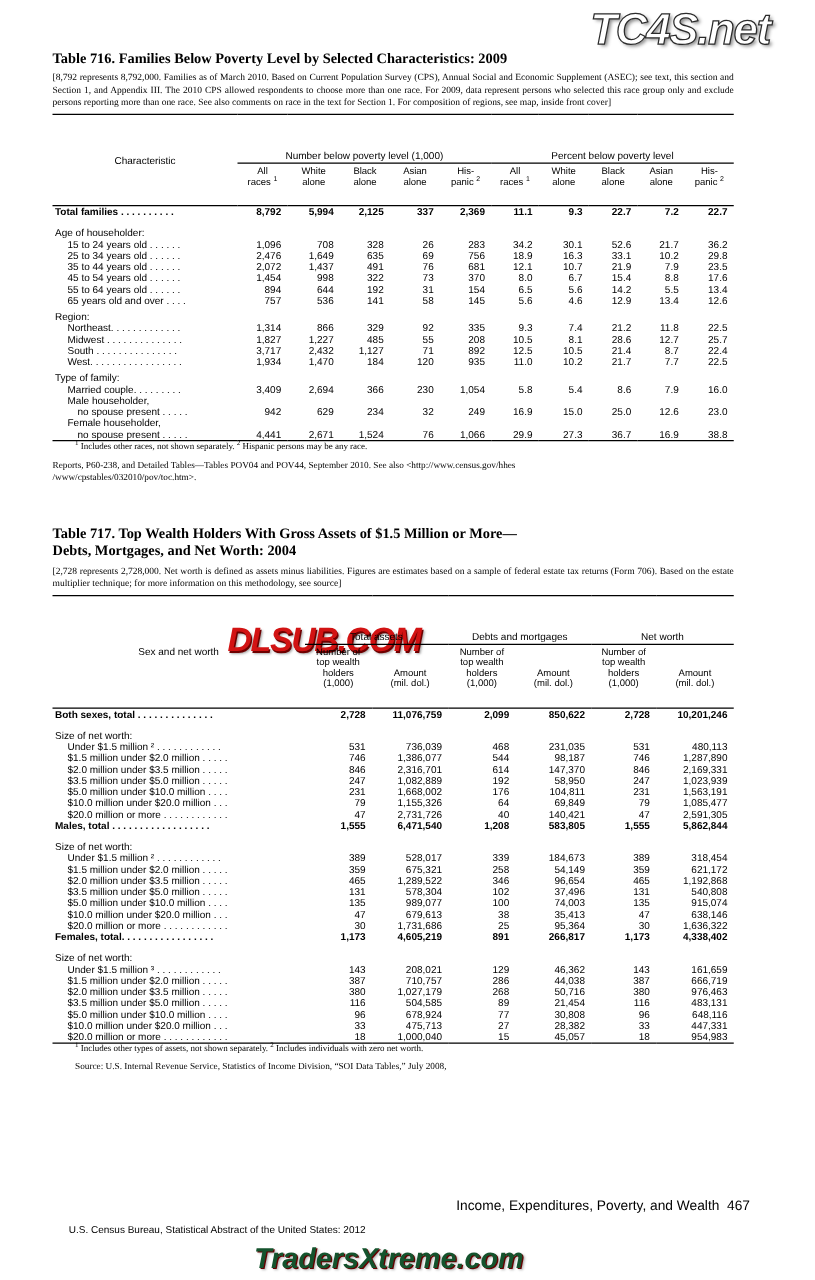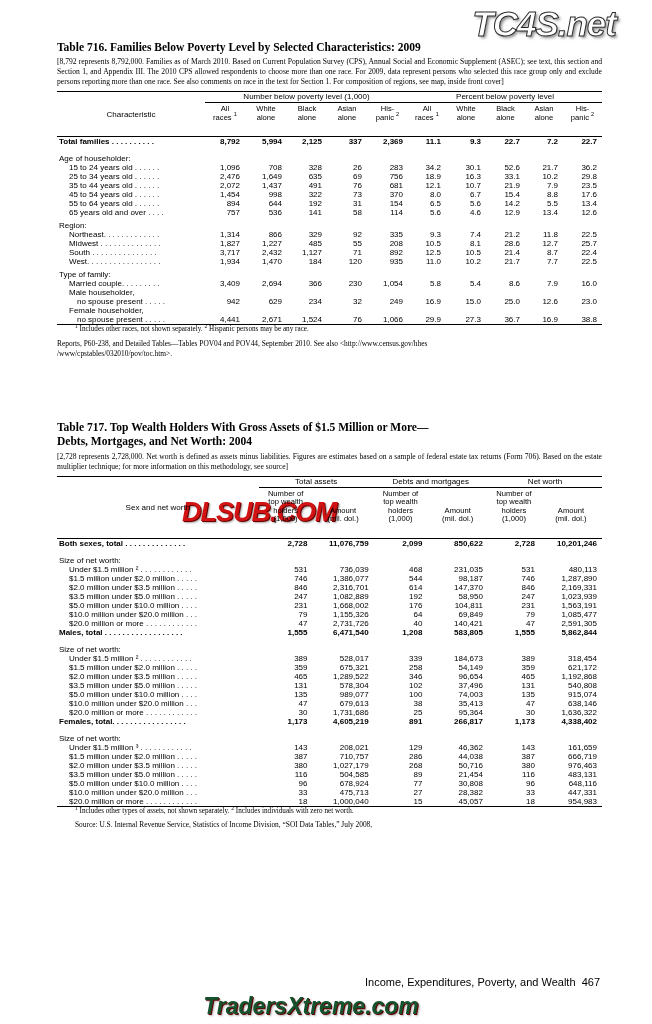--- a/index.html
+++ b/index.html
@@ -31,38 +31,38 @@
     letter-spacing:-1px;
   }
   .wm-traders{
     bottom:4px;left:50%;transform:translateX(-50%);
     font-size:23px;font-weight:bold;font-style:italic;
     color:#14532d;
     text-shadow:1px 1px 0 #640000, 2px 2px 2px rgba(0,0,0,.3);
   }
 
   
-  .content{position:absolute;left:57px;top:0;width:545px;}
+  .content{position:absolute;left:42px;top:0;width:545px;}
   h2.tbl-title{
     font-size:11.5px;font-weight:bold;margin:0 0 3px 0;
     font-family:"Liberation Serif",serif;line-height:1.25;
   }
   .headnote{font-size:7.6px;line-height:1.32;margin:0 0 4px 0;text-align:justify;}
   .src{font-size:7.4px;line-height:1.32;margin-top:4px;}
   .src .ind{margin-left:18px;}
   .fn{font-size:7.2px;margin-left:18px;line-height:1.3;}
   i{font-style:italic;}
 
   
   table{border-collapse:collapse;width:100%;font-size:8px;font-family:"Liberation Sans",sans-serif;}
   table td,table th{padding:0;vertical-align:bottom;}
   .rule-top{border-top:1.6px solid #000;}
   .rule-bot{border-bottom:1.6px solid #000;}
   th.grp{font-weight:normal;font-size:8px;text-align:center;padding-bottom:1px;}
-  th.grp span{display:block;border-bottom:.7px solid #000;padding-bottom:1px;}
+  th.grp span{display:block;border-bottom:.7px solid #000;padding-bottom:1px;margin-top:28px;}
   th.colh{font-weight:normal;font-size:7.6px;text-align:center;line-height:1.12;padding:1px 2px 14px 2px;}
   th.stub{font-weight:normal;font-size:8px;text-align:center;vertical-align:middle;}
   td.stub{text-align:left;padding-left:2px;white-space:nowrap;font-size:8px;}
   td.num{text-align:right;padding-right:5px;white-space:nowrap;font-size:8px;}
   tr.bold td{font-weight:bold;}
   td.sec{font-weight:normal;font-style:normal;padding-top:4px;padding-left:2px;font-size:8px;}
   td.ind1{padding-left:12px;}
   td.ind2{padding-left:20px;}
   .sp td{height:4px;line-height:4px;font-size:0;}
 
@@ -229,21 +229,21 @@
             <td class="num">14.2</td>
             <td class="num">5.5</td>
             <td class="num">13.4</td>
           </tr>
           <tr>
             <td class="stub ind1">65 years old and over . . . .</td>
             <td class="num">757</td>
             <td class="num">536</td>
             <td class="num">141</td>
             <td class="num">58</td>
-            <td class="num">114</td>
+            <td class="num">145</td>
             <td class="num">5.6</td>
             <td class="num">4.6</td>
             <td class="num">12.9</td>
             <td class="num">13.4</td>
             <td class="num">12.6</td>
           </tr>
           <tr>
             <td class="sec">Region:</td>
             <td></td>
             <td></td>
@@ -717,15 +717,16 @@
     <div class="src">
       <div class="ind">Source: U.S. Internal Revenue Service, Statistics of Income Division, “SOI Data Tables,” July 2008,</div>
     </div>
   </div>
 
   <div class="footer">
     <div class="right">
       <span>Income, Expenditures, Poverty, and Wealth</span>
       &nbsp;<span>467</span>
     </div>
+    <div class="left">U.S. Census Bureau, Statistical Abstract of the United States: 2012</div>
   </div>
 
 </div>
 
 </body></html>

